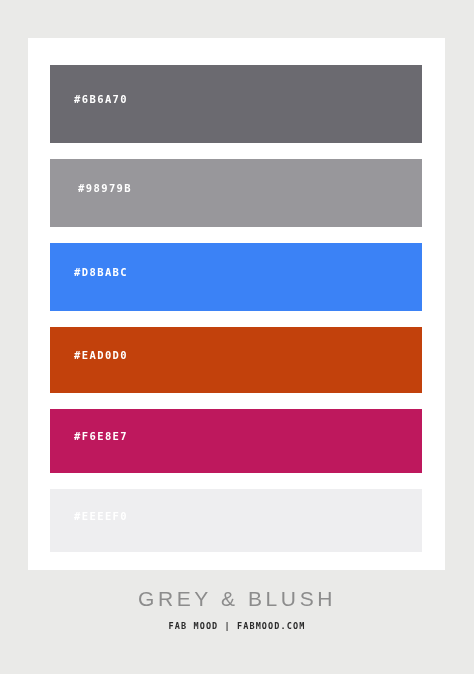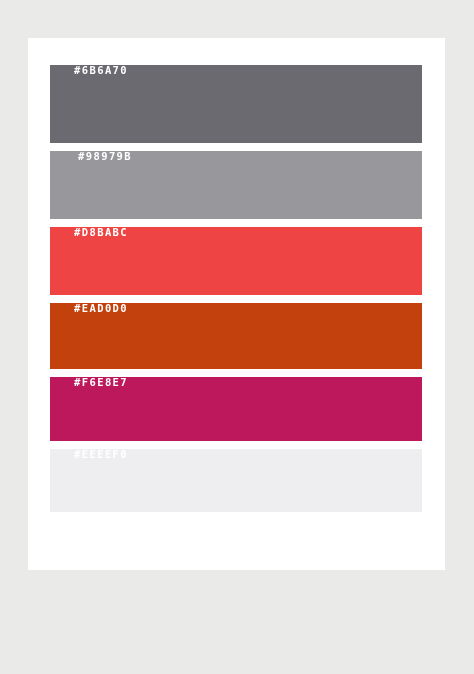--- a/index.html
+++ b/index.html
@@ -30,24 +30,24 @@
   }
   .swatch-stack {
     position: absolute;
     left: 22px;
     top: 27px;
     width: 372px;
   }
   .swatch {
     position: relative;
     width: 100%;
-    margin-bottom: 8px;
+    margin-bottom: 16px;
     box-sizing: border-box;
     display: flex;
-    align-items: flex-start;
+    align-items: center;
   }
   .swatch-label {
     font-family: "DejaVu Sans Mono", "Liberation Mono", monospace;
     font-size: 10.5px;
     font-weight: bold;
     letter-spacing: 1.4px;
     color: #ffffff;
     padding: 0 0 9px 24px;
     line-height: 1;
     white-space: nowrap;
@@ -83,29 +83,33 @@
 <div class="poster" style="background: rgb(234, 234, 232);">
 
   <div class="card" style="background: rgb(255, 255, 255);">
     <div class="swatch-stack">
         <div class="swatch" style="background: rgb(107, 106, 112); height: 78px;">
           <div class="swatch-label" style="color: rgb(255, 255, 255);">#6B6A70</div>
         </div>
         <div class="swatch" style="background: rgb(152, 151, 155); height: 68px;">
           <div class="swatch-label" style="color: rgb(255, 255, 255); padding-left: 28px;">#98979B</div>
         </div>
-        <div class="swatch" style="background: #ef4444; height: 68px;">
+        <div class="swatch" style="background: #3b82f6; height: 68px;">
           <div class="swatch-label" style="color: rgb(255, 255, 255);">#D8BABC</div>
         </div>
         <div class="swatch" style="background: #c2410c; height: 66px;">
           <div class="swatch-label" style="color: rgb(255, 255, 255);">#EAD0D0</div>
         </div>
         <div class="swatch" style="background: #be185d; height: 64px;">
           <div class="swatch-label" style="color: rgb(255, 255, 255);">#F6E8E7</div>
         </div>
         <div class="swatch" style="background: rgb(238, 238, 240); height: 63px;">
           <div class="swatch-label" style="color: rgb(255, 255, 255);">#EEEEF0</div>
         </div>
       </div>
   </div>
 
+  <div class="caption">
+    <div class="caption-title">GREY &amp; BLUSH</div>
+    <div class="caption-sub">FAB MOOD | FABMOOD.COM</div>
+  </div>
 
 </div>
 
 </body></html>

